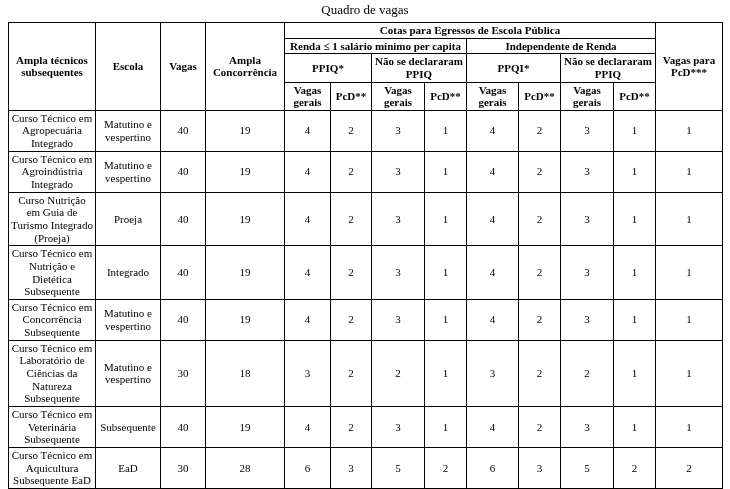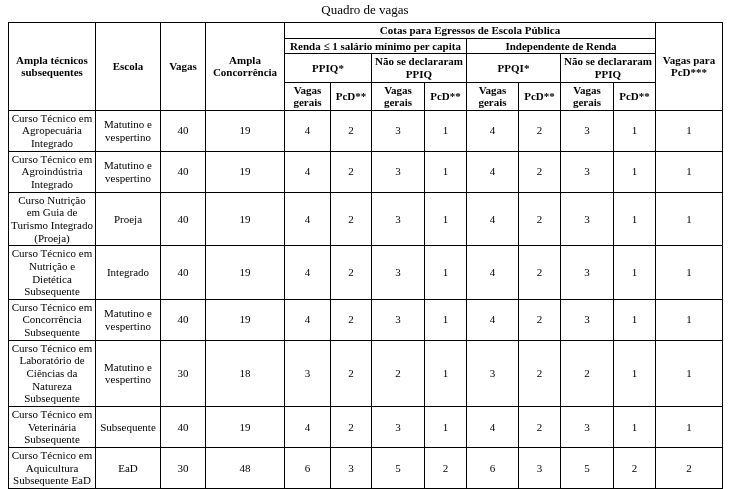--- a/index.html
+++ b/index.html
@@ -198,21 +198,21 @@
         <td>4</td>
         <td>2</td>
         <td>3</td>
         <td>1</td>
         <td>1</td>
       </tr>
       <tr>
         <td>Curso Técnico em Aquicultura Subsequente EaD</td>
         <td>EaD</td>
         <td>30</td>
-        <td>48</td>
+        <td>28</td>
         <td>6</td>
         <td>3</td>
         <td>5</td>
         <td>2</td>
         <td>6</td>
         <td>3</td>
         <td>5</td>
         <td>2</td>
         <td>2</td>
       </tr>

